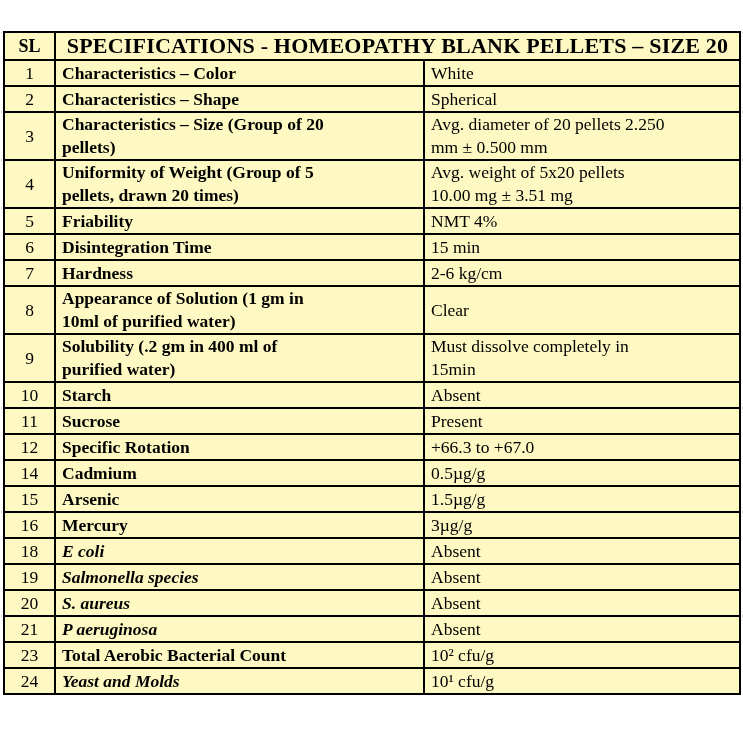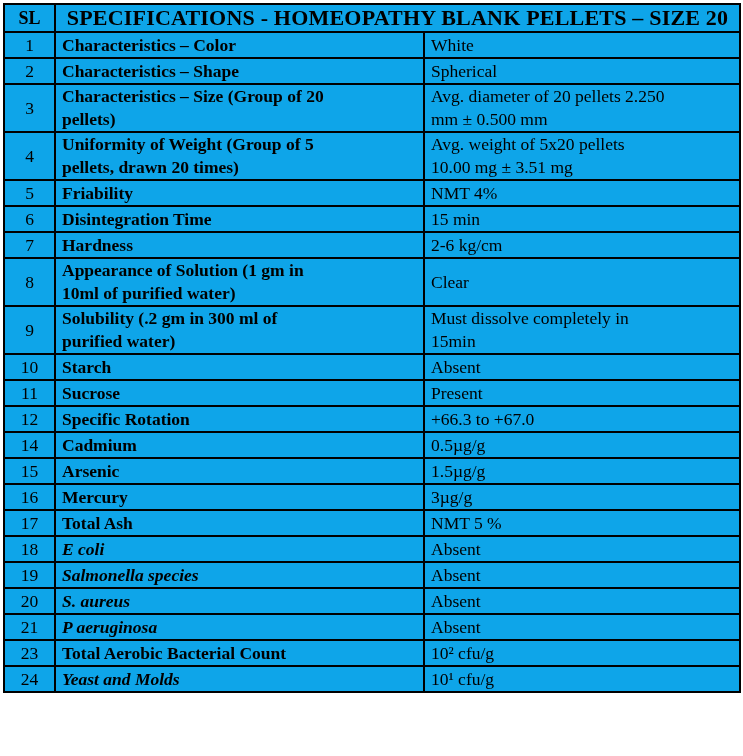--- a/index.html
+++ b/index.html
@@ -10,21 +10,22 @@
     height: 756px;
     overflow: hidden;
   }
   .page {
     padding: 3px 3px;
   }
   table.spec-table {
     border-collapse: collapse;
     table-layout: fixed;
     width: 736px;
-    background: #0ea5e9;
+    background: #fef9c3;
+    margin-top: 28px;
   }
   col.col-sl    { width: 51px;  }
   col.col-spec  { width: 369px; }
   col.col-value { width: 316px; }
   th, td {
     border: 2px solid #000000;
     font-family: "Liberation Serif", "DejaVu Serif", serif;
     color: #000000;
     padding: 0 6px;
     vertical-align: middle;
@@ -120,21 +121,21 @@
           <td class="value">2-6 kg/cm</td>
         </tr>
         <tr>
           <td class="sl">8</td>
           <td class="spec">Appearance of Solution (1 gm in
 10ml of purified water)</td>
           <td class="value">Clear</td>
         </tr>
         <tr>
           <td class="sl">9</td>
-          <td class="spec">Solubility (.2 gm in 300 ml of
+          <td class="spec">Solubility (.2 gm in 400 ml of
 purified water)</td>
           <td class="value">Must dissolve completely in
 15min</td>
         </tr>
         <tr>
           <td class="sl">10</td>
           <td class="spec">Starch</td>
           <td class="value">Absent</td>
         </tr>
         <tr>
@@ -154,25 +155,20 @@
         </tr>
         <tr>
           <td class="sl">15</td>
           <td class="spec">Arsenic</td>
           <td class="value">1.5µg/g</td>
         </tr>
         <tr>
           <td class="sl">16</td>
           <td class="spec">Mercury</td>
           <td class="value">3µg/g</td>
-        </tr>
-        <tr>
-          <td class="sl">17</td>
-          <td class="spec">Total Ash</td>
-          <td class="value">NMT 5 %</td>
         </tr>
         <tr>
           <td class="sl">18</td>
           <td class="spec italic">E coli</td>
           <td class="value">Absent</td>
         </tr>
         <tr>
           <td class="sl">19</td>
           <td class="spec italic">Salmonella species</td>
           <td class="value">Absent</td>

